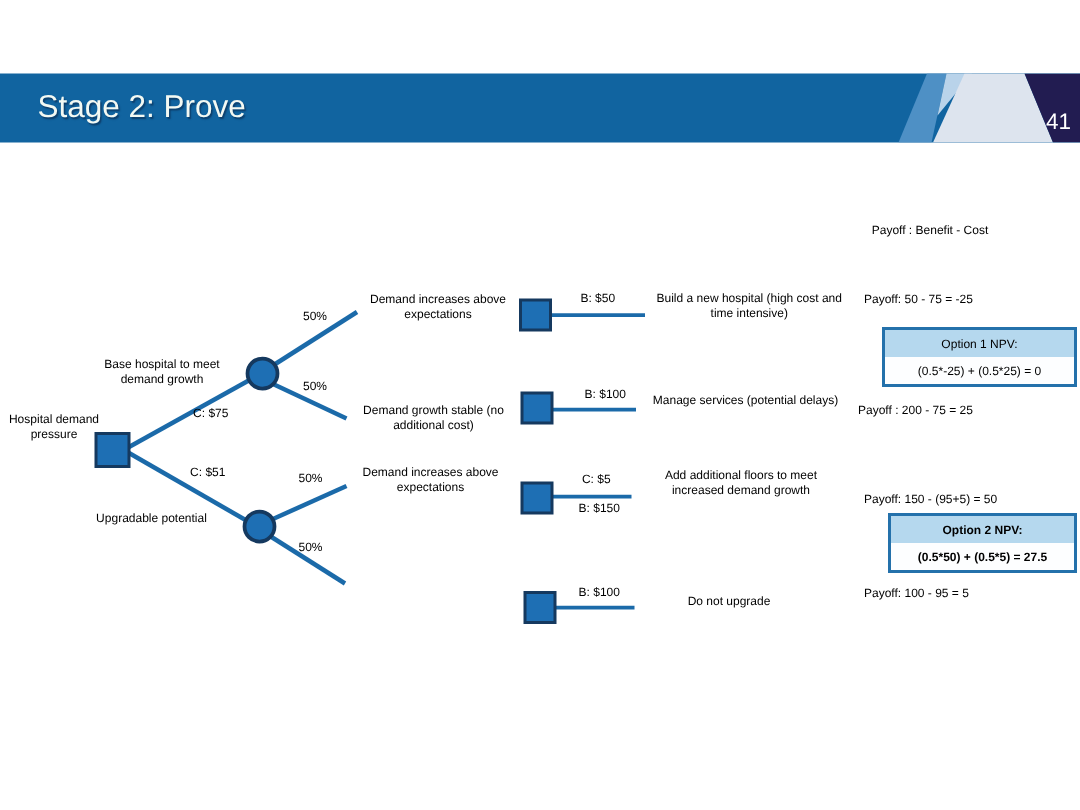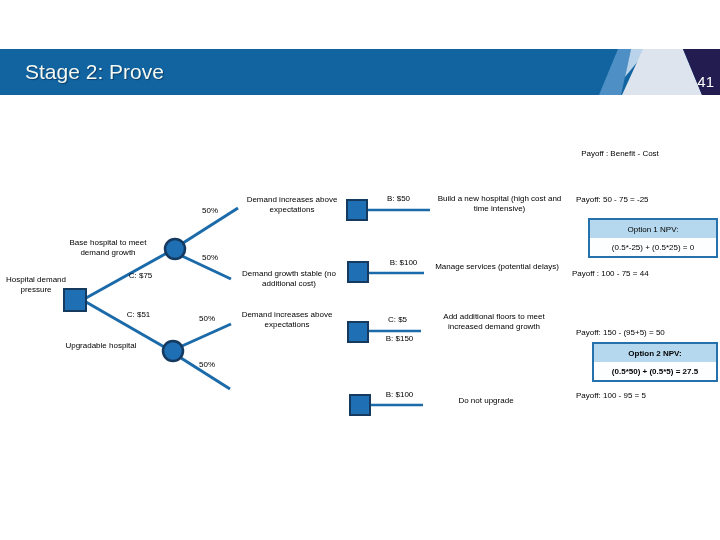--- a/index.html
+++ b/index.html
@@ -82,21 +82,21 @@
     <rect class="node-sq" x="350" y="395" width="20" height="20"></rect>
 
     <circle class="node-ci" cx="175" cy="249" r="10"></circle>
     <circle class="node-ci" cx="173" cy="351" r="10"></circle>
   </svg>
 
   <div class="lbl" style="left:0px;top:275px;width:72px;">Hospital demand pressure</div>
 
   <div class="lbl" style="left:58px;top:238px;width:100px;">Base hospital to meet demand growth</div>
   <div class="lbl" style="left:118px;top:271px;width:45px;">C: $75</div>
-  <div class="lbl" style="left:51px;top:341px;width:100px;">Upgradable hospital</div>
+  <div class="lbl" style="left:51px;top:341px;width:100px;">Upgradable potential</div>
   <div class="lbl" style="left:116px;top:310px;width:45px;">C: $51</div>
 
   <div class="lbl" style="left:196px;top:206px;width:28px;">50%</div>
   <div class="lbl" style="left:196px;top:253px;width:28px;">50%</div>
   <div class="lbl" style="left:193px;top:314px;width:28px;">50%</div>
   <div class="lbl" style="left:193px;top:360px;width:28px;">50%</div>
 
   <div class="lbl" style="left:236px;top:195px;width:112px;">Demand increases above expectations</div>
   <div class="lbl" style="left:233px;top:269px;width:112px;">Demand growth stable (no additional cost)</div>
   <div class="lbl" style="left:231px;top:310px;width:112px;">Demand increases above expectations</div>
@@ -106,21 +106,21 @@
   <div class="lbl" style="left:370px;top:315px;width:55px;">C: $5</div>
   <div class="lbl" style="left:372px;top:334px;width:55px;">B: $150</div>
   <div class="lbl" style="left:372px;top:390px;width:55px;">B: $100</div>
 
   <div class="lbl" style="left:432px;top:194px;width:135px;">Build a new hospital (high cost and time intensive)</div>
   <div class="lbl" style="left:432px;top:262px;width:130px;">Manage services (potential delays)</div>
   <div class="lbl" style="left:429px;top:312px;width:130px;">Add additional floors to meet increased demand growth</div>
   <div class="lbl" style="left:421px;top:396px;width:130px;">Do not upgrade</div>
 
   <div class="lbl left" style="left:576px;top:195px;width:145px;">Payoff: 50 - 75 = -25</div>
-  <div class="lbl left" style="left:572px;top:269px;width:145px;">Payoff : 100 - 75 = 44</div>
+  <div class="lbl left" style="left:572px;top:269px;width:145px;">Payoff : 200 - 75 = 25</div>
   <div class="lbl left" style="left:576px;top:328px;width:125px;">Payoff: 150 - (95+5) = 50</div>
   <div class="lbl left" style="left:576px;top:391px;width:145px;">Payoff: 100 - 95 = 5</div>
 
   <div class="npv-box" style="left:588px;top:218px;width:130px;height:40px;">
     <div class="npv-title">Option 1 NPV:</div>
     <div class="npv-formula">(0.5*-25) + (0.5*25) = 0</div>
   </div>
   <div class="npv-box" style="left:592px;top:342px;width:126px;height:40px;font-weight:bold;">
     <div class="npv-title">Option 2 NPV:</div>
     <div class="npv-formula">(0.5*50) + (0.5*5) = 27.5</div>

